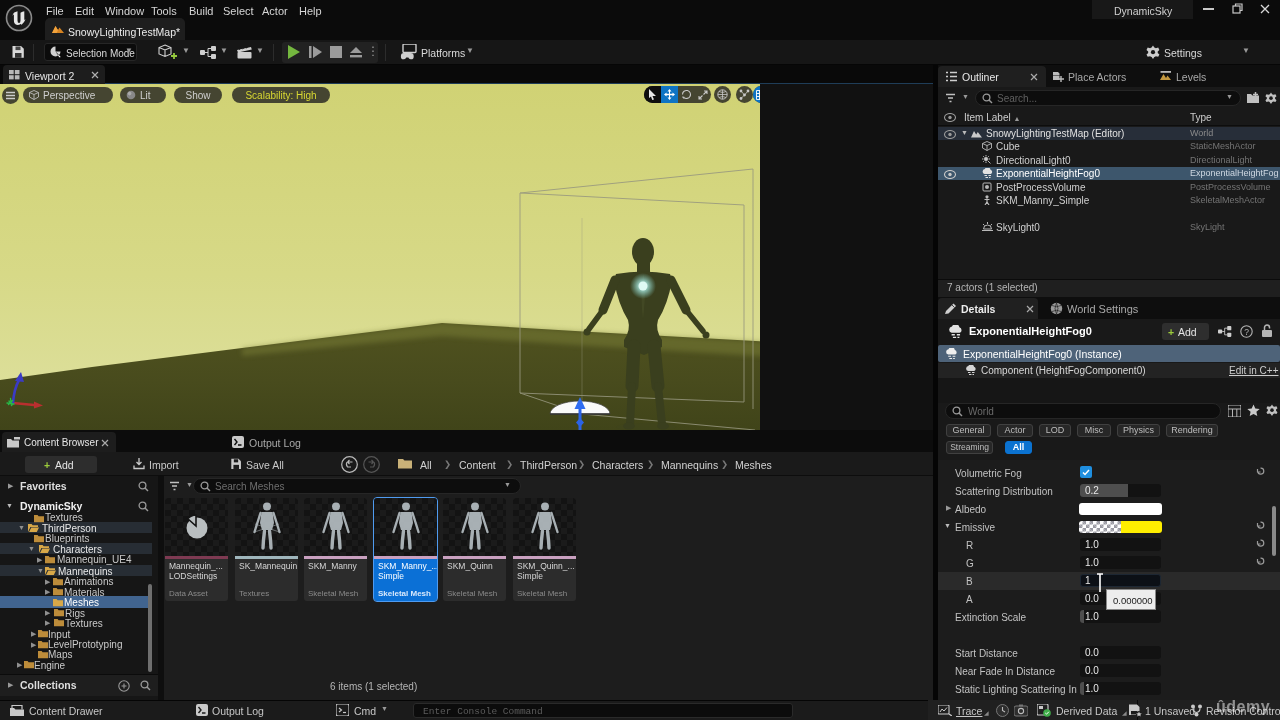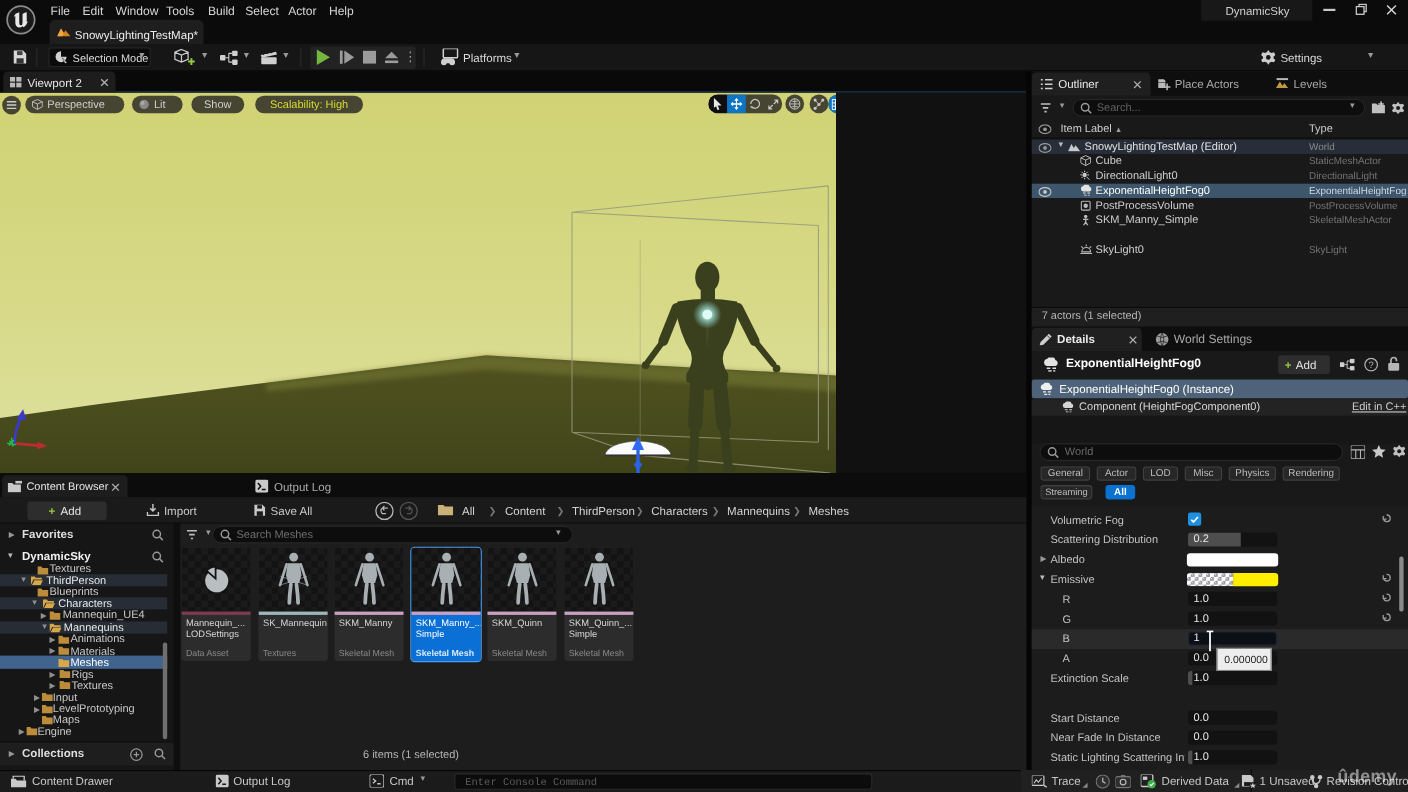--- a/index.html
+++ b/index.html
@@ -886,21 +886,21 @@
 <div class="txt" style="left:381px;top:705px;font-size:7px;color:#999;">▼</div>
 <div class="abs" style="left:413px;top:703px;width:380px;height:15px;background:#0c0c0c;border-radius:3px;border:1px solid #2a2a2a;"></div>
 <div class="txt" style="left:423px;top:706px;font-family:'Liberation Mono',monospace;font-size:9.5px;color:#5c5c5c;">Enter Console Command</div>
 <div class="abs" style="left:928px;top:700px;width:209px;height:20px;background:#202020;"></div>
 <div class="abs" style="left:1138px;top:700px;width:142px;height:20px;background:#202020;"></div>
 <svg class="abs" style="left:938px;top:705px;" width="14" height="11" viewBox="0 0 14 11">
       <rect x="0" y="0" width="11" height="9" rx="1" fill="none" stroke="#c9c9c9" stroke-width="1.1"></rect>
       <path d="M2 7 L4 4 L6 6 L9 2.5" fill="none" stroke="#c9c9c9" stroke-width="1"></path>
       <path d="M11 9 L14 11" stroke="#c9c9c9" stroke-width="1.3"></path>
     </svg>
-<div class="sbt" style="left:956px;top:705px;">Trace</div>
+<div class="sbt" style="left:956px;top:705px;text-decoration:underline;">Trace</div>
 <div class="txt" style="left:984px;top:709px;font-size:6px;color:#888;">◢</div>
 <svg class="abs" style="left:996px;top:704px;" width="13" height="13" viewBox="0 0 13 13">
       <circle cx="6.5" cy="6.5" r="6" fill="#2e2e2e" stroke="#777" stroke-width="1"></circle>
       <path d="M6.5 3 V6.5 L9 8" stroke="#bbb" stroke-width="1.1" fill="none"></path>
     </svg>
 <svg class="abs" style="left:1014px;top:704px;" width="14" height="13" viewBox="0 0 14 13">
       <rect x="0" y="2" width="14" height="10" rx="2" fill="#2e2e2e" stroke="#777" stroke-width="1"></rect>
       <circle cx="7" cy="7" r="2.6" fill="none" stroke="#bbb" stroke-width="1.1"></circle>
       <rect x="5" y="0.5" width="4" height="2" fill="#777"></rect>
     </svg>

